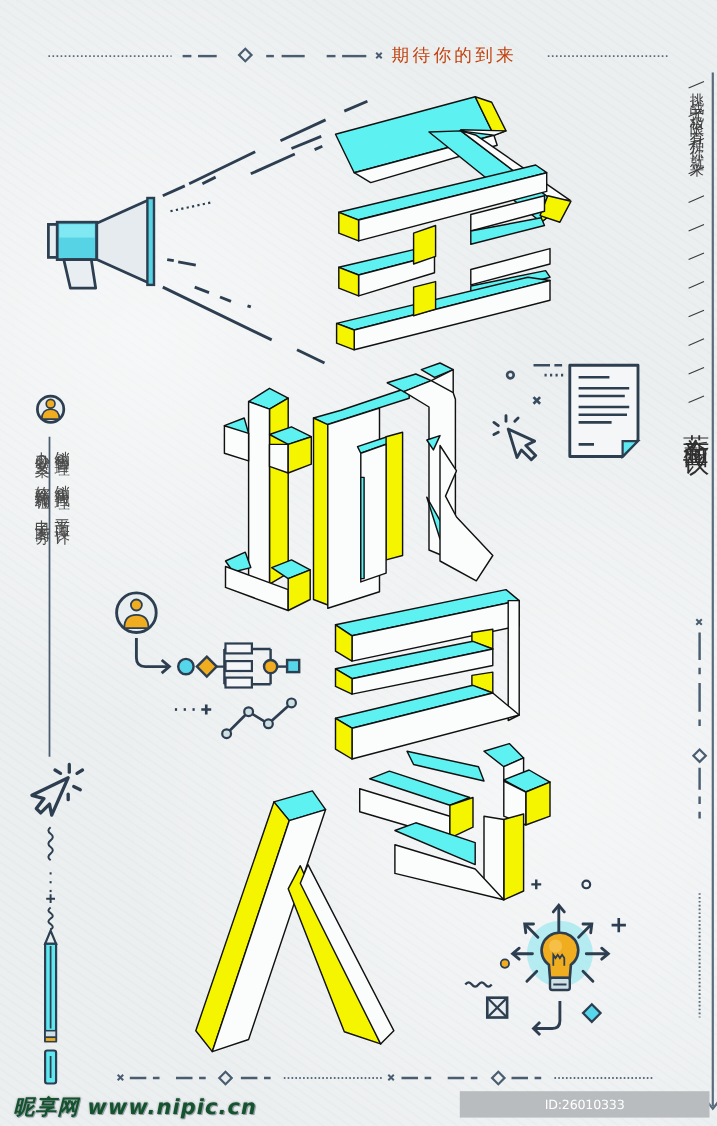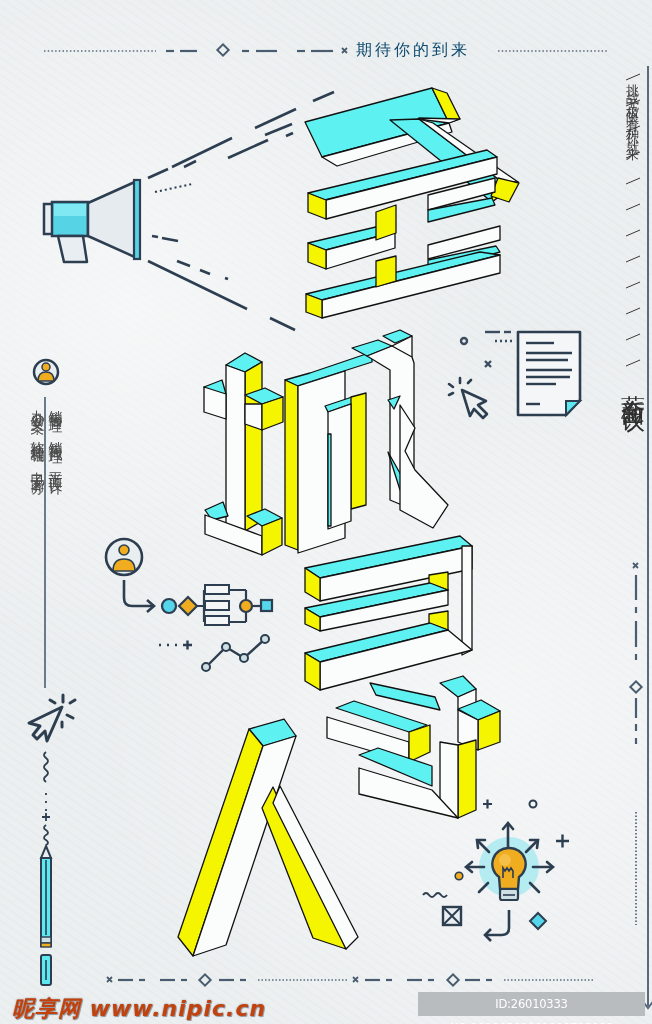--- a/index.html
+++ b/index.html
@@ -4,28 +4,28 @@
 <style>
   html,body{margin:0;padding:0;}
   body{width:652px;height:1024px;overflow:hidden;position:relative;
     background:#eef0f1;font-family:"DejaVu Sans","Liberation Sans",sans-serif;color:#3d4d5e;}
   .paper{position:absolute;inset:0;
     background:
       radial-gradient(circle at 20% 30%, rgba(255,255,255,.55) 0, rgba(255,255,255,0) 40%),
       radial-gradient(circle at 75% 70%, rgba(255,255,255,.5) 0, rgba(255,255,255,0) 45%),
       repeating-linear-gradient(35deg, rgba(200,208,214,.10) 0 2px, rgba(255,255,255,0) 2px 7px),
       #eceff0;}
-  .top-slogan{position:absolute;left:356px;top:40px;font-size:16px;letter-spacing:3px;color:#0c4a6e;line-height:20px;}
+  .top-slogan{position:absolute;left:356px;top:40px;font-size:16px;letter-spacing:3px;color:#c2410c;line-height:20px;}
   .vcol{position:absolute;writing-mode:vertical-rl;text-orientation:upright;}
   .vtagline{left:624px;top:74px;font-size:13px;line-height:16px;letter-spacing:7px;color:#3b3b3b;}
   .vsalary{left:619px;top:376px;font-size:24px;line-height:28px;letter-spacing:4px;color:#2f2f2f;}
   .vjobs{top:399px;font-size:14px;line-height:17px;letter-spacing:3px;color:#4a4a4a;}
   .vjobs.a{left:29px;}
   .vjobs.b{left:47px;}
-  .wm-left{position:absolute;left:12px;top:994px;font-size:22px;color:#c2410c;font-weight:bold;
+  .wm-left{position:absolute;left:12px;top:994px;font-size:19px;color:#14532d;font-weight:bold;
     text-shadow:0 0 2px #8a939b,1px 1px 0 #9aa3ab;letter-spacing:1px;font-style:italic;}
   .wm-right{position:absolute;left:418px;top:992px;width:227px;height:24px;background:#b9bcbf;
     color:#fff;font-size:11.5px;line-height:24px;text-align:center;letter-spacing:-0.2px;}
   svg{position:absolute;left:0;top:0;}
 </style>
 </head>
 <body>
 
 <div class="paper"></div>
 

